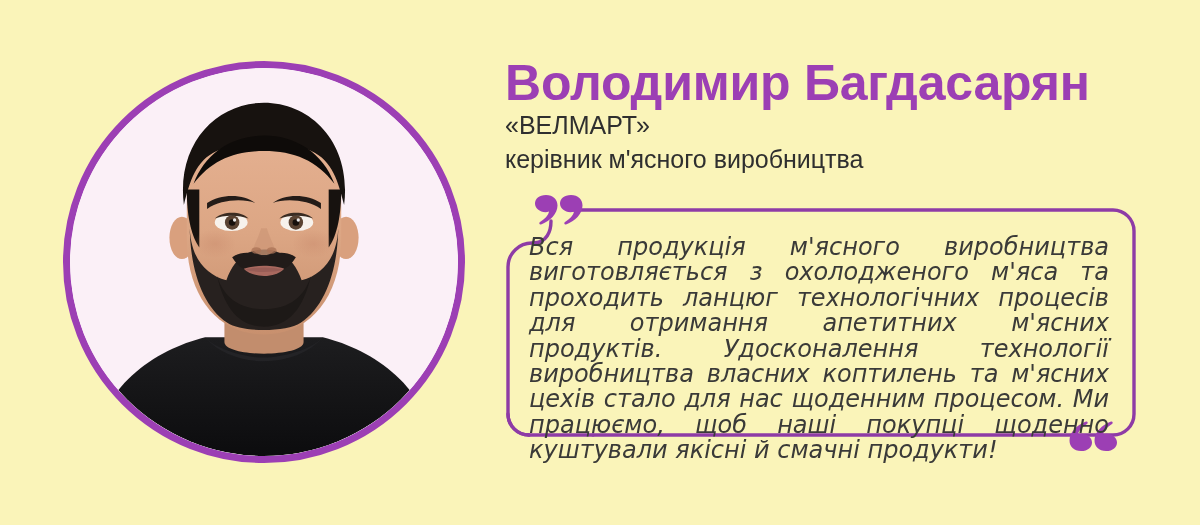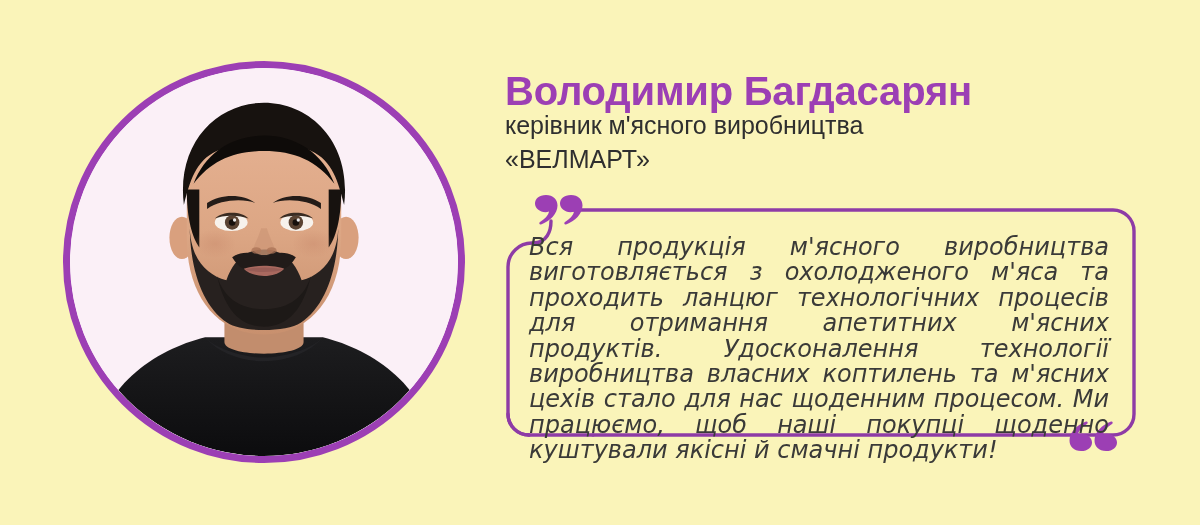--- a/index.html
+++ b/index.html
@@ -51,23 +51,23 @@
     position: absolute;
     left: 505px;
     top: 0;
     width: 640px;
     height: 525px;
   }
 
   .person-name {
     position: absolute;
     left: 0;
-    top: 68px;
-    margin: 0;
-    font-size: 40px;
+    top: 60px;
+    margin: 0;
+    font-size: 50px;
     line-height: 46px;
     font-weight: 700;
     letter-spacing: -0.2px;
     color: #9c3fb4;
     white-space: nowrap;
   }
 
   .person-role {
     position: absolute;
     left: 0;
@@ -200,22 +200,22 @@
         </g>
       </svg>
     </div>
   </div>
 
   <div class="content">
 
     <h1 class="person-name">Володимир Багдасарян</h1>
 
     <div class="person-role">
+      <span class="role-line">«ВЕЛМАРТ»</span>
       <span class="role-line">керівник м'ясного виробництва</span>
-      <span class="role-line">«ВЕЛМАРТ»</span>
     </div>
 
     <div class="quote-box">
 
       <div class="quote-frame">
         <svg viewBox="0 0 628 235" xmlns="http://www.w3.org/2000/svg" aria-hidden="true">
 
           <path d="M 62 5
                    L 606 5
                    A 21 21 0 0 1 627 26

